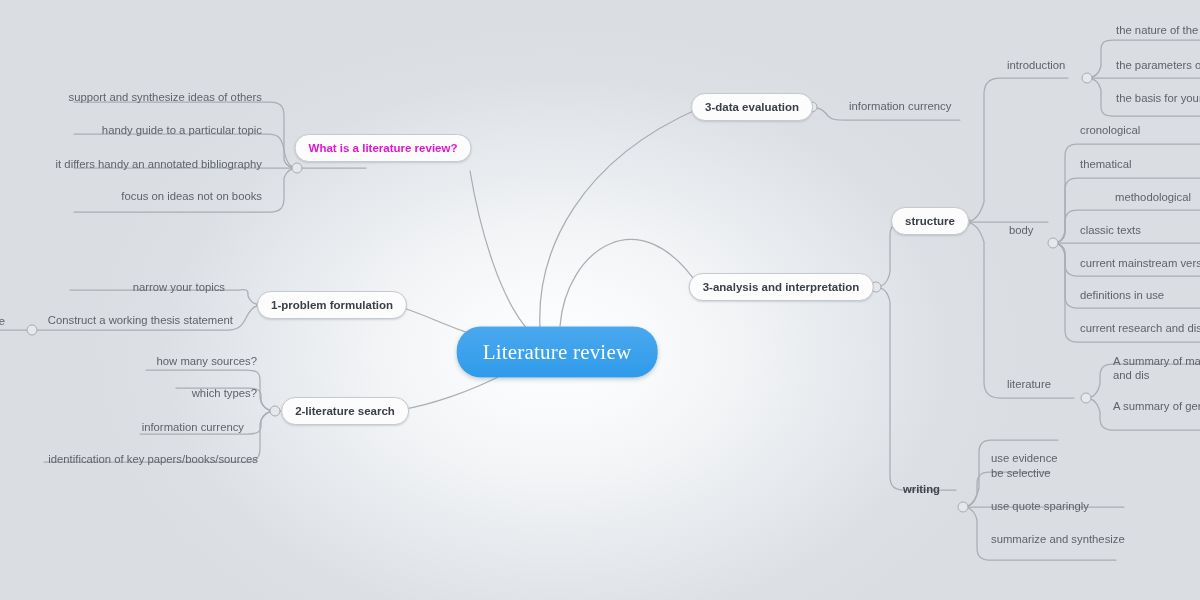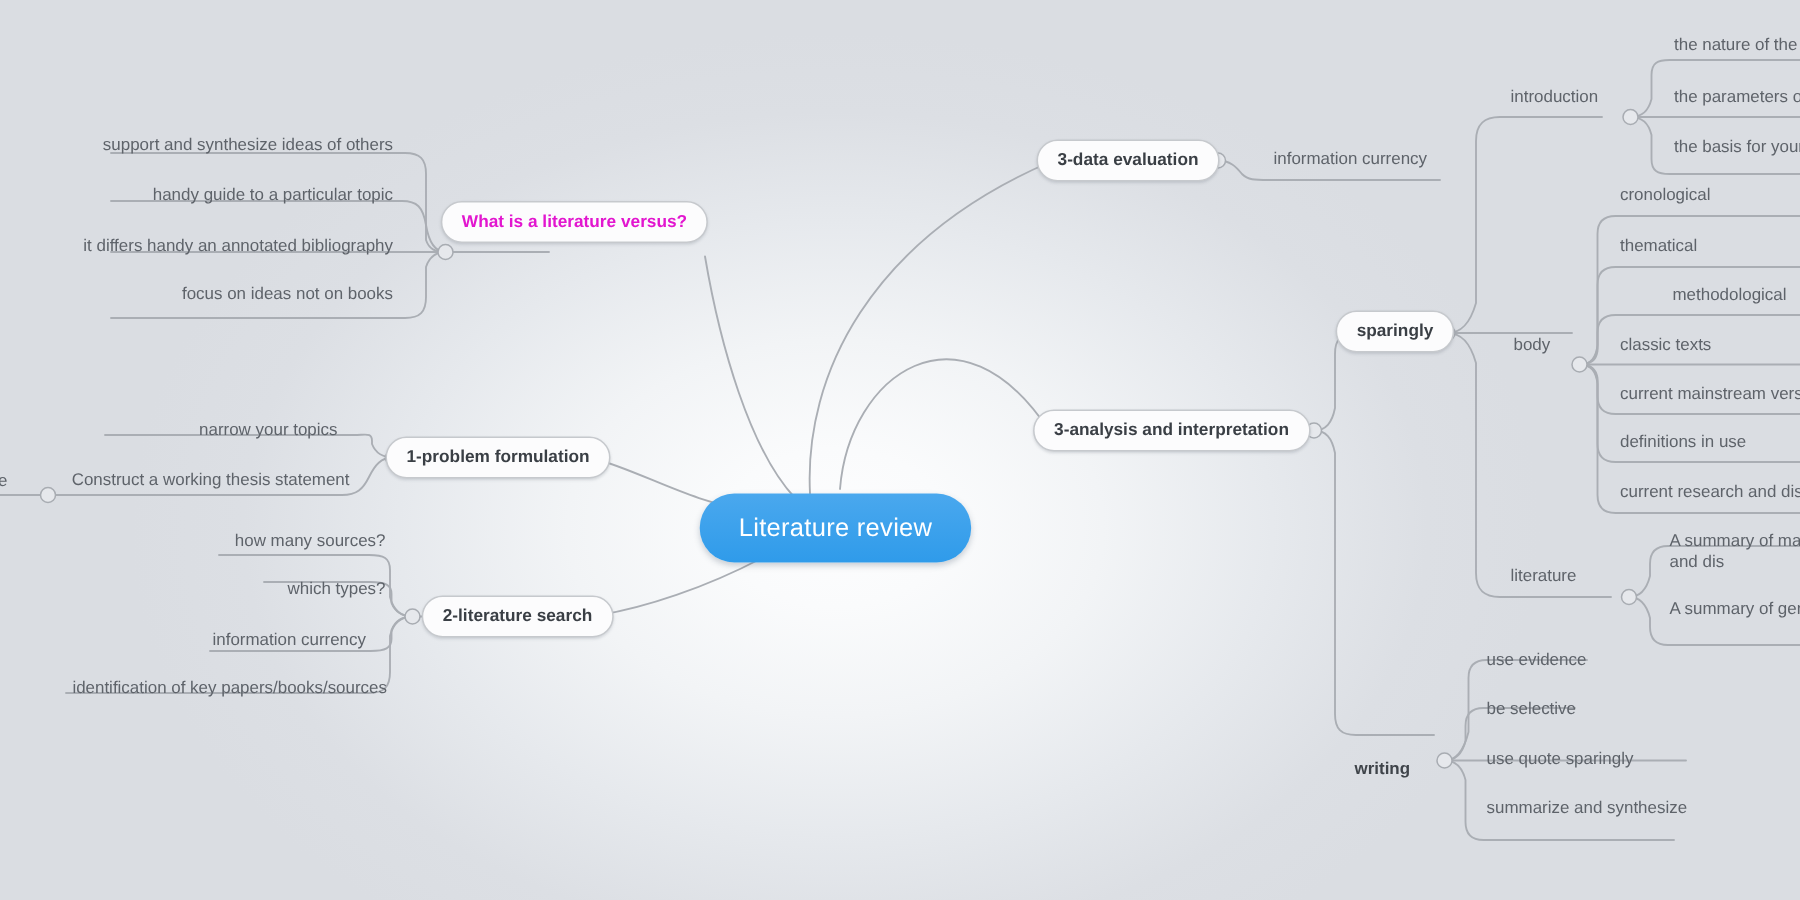--- a/index.html
+++ b/index.html
@@ -13,39 +13,40 @@
     position:absolute;inset:0;width:1200px;height:600px;
     background:radial-gradient(ellipse 470px 330px at 557px 352px,#fdfdfe 0%,#fafbfc 16%,#f2f4f6 38%,#e6e9ed 62%,#dcdfe4 84%,#dadde2 100%);
   }
   #links{position:absolute;inset:0;width:1200px;height:600px;pointer-events:none;}
 
   .node{position:absolute;transform:translate(-50%,-50%);white-space:nowrap;}
 
   
   .root{
     background:linear-gradient(#4aa8ee,#2f9bea);
-    color:#fff;font-size:17px;font-weight:400;
+    color:#fff;font-size:21px;font-weight:400;
     padding:13px 26px;border-radius:24px;
     box-shadow:0 2px 4px rgba(60,80,100,.28);
     letter-spacing:.2px;
+    font-family:Liberation Serif, serif;
   }
   
   .pill{
     background:#fcfcfd;color:#3a3f45;font-size:11.5px;font-weight:bold;
     padding:7px 13px;border-radius:15px;
     border:1.6px solid #c6c9cd;
     box-shadow:0 1px 2px rgba(90,100,115,.22);
   }
   .pill.magenta{color:#e216cf;}
   
   .leaf{
     color:#5e636a;font-size:11.3px;font-weight:400;
     padding:2px 3px;line-height:1.22;
   }
-  .leaf.bold{color:#3f444a;font-weight:bold;margin-top:24px;}
+  .leaf.bold{color:#3f444a;font-weight:bold;}
   .leaf.two{white-space:normal;width:170px;text-align:left;transform:translate(0,-50%);}
   .leaf.ltext{transform:translate(0,-50%);}
   .leaf.rtext{transform:translate(-100%,-50%);}
   .dot{
     position:absolute;width:9px;height:9px;border-radius:50%;
     background:#e6e8ec;border:1.4px solid #a8acb2;
     transform:translate(-50%,-50%);
   }
 </style>
 </head>
@@ -120,21 +121,21 @@
 <span class="dot" style="left:812px;top:107px"></span>
 <span class="dot" style="left:876px;top:287px"></span>
 <span class="dot" style="left:965px;top:222px"></span>
 <span class="dot" style="left:1087px;top:78px"></span>
 <span class="dot" style="left:1053px;top:243px"></span>
 <span class="dot" style="left:1086px;top:398px"></span>
 <span class="dot" style="left:963px;top:507px"></span>
 
 <div class="node root" style="left:557px;top:352px">Literature review</div>
 
-<div class="node pill magenta" style="left:383px;top:148px">What is a literature versus?</div>
+<div class="node pill magenta" style="left:383px;top:148px">What is a literature review?</div>
 <div class="node leaf rtext" style="left:265px;top:98px">support and synthesize ideas of others</div>
 <div class="node leaf rtext" style="left:265px;top:131px">handy guide to a particular topic</div>
 <div class="node leaf rtext" style="left:265px;top:165px">it differs handy an annotated bibliography</div>
 <div class="node leaf rtext" style="left:265px;top:197px">focus on ideas not on books</div>
 
 <div class="node pill" style="left:332px;top:305px">1-problem formulation</div>
 <div class="node leaf rtext" style="left:228px;top:288px">narrow your topics</div>
 <div class="node leaf rtext" style="left:236px;top:321px">Construct a working thesis statement</div>
 <div class="node leaf rtext" style="left:8px;top:322px">e</div>
 
@@ -142,37 +143,37 @@
 <div class="node leaf rtext" style="left:260px;top:362px">how many sources?</div>
 <div class="node leaf rtext" style="left:260px;top:394px">which types?</div>
 <div class="node leaf rtext" style="left:247px;top:428px">information currency</div>
 <div class="node leaf rtext" style="left:261px;top:460px">identification of key papers/books/sources</div>
 
 <div class="node pill" style="left:752px;top:107px">3-data evaluation</div>
 <div class="node leaf ltext" style="left:846px;top:107px">information currency</div>
 
 <div class="node pill" style="left:781px;top:287px">3-analysis and interpretation</div>
 
-<div class="node pill" style="left:930px;top:221px">sparingly</div>
+<div class="node pill" style="left:930px;top:221px">structure</div>
 <div class="node leaf ltext" style="left:1004px;top:66px">introduction</div>
 <div class="node leaf ltext" style="left:1113px;top:31px">the nature of the t</div>
 <div class="node leaf ltext" style="left:1113px;top:66px">the parameters of</div>
 <div class="node leaf ltext" style="left:1113px;top:99px">the basis for your s</div>
 
 <div class="node leaf ltext" style="left:1006px;top:231px">body</div>
 <div class="node leaf ltext" style="left:1077px;top:131px">cronological</div>
 <div class="node leaf ltext" style="left:1077px;top:165px">thematical</div>
 <div class="node leaf ltext" style="left:1112px;top:198px">methodological</div>
 <div class="node leaf ltext" style="left:1077px;top:231px">classic texts</div>
 <div class="node leaf ltext" style="left:1077px;top:264px">current mainstream versus</div>
 <div class="node leaf ltext" style="left:1077px;top:296px">definitions in use</div>
 <div class="node leaf ltext" style="left:1077px;top:329px">current research and disco</div>
 
 <div class="node leaf ltext" style="left:1004px;top:385px">literature</div>
 <div class="node leaf ltext two" style="left:1110px;top:369px">A summary of majo
 agreements and dis</div>
 <div class="node leaf ltext" style="left:1110px;top:407px">A summary of gene</div>
 
 <div class="node leaf bold ltext" style="left:900px;top:490px">writing</div>
-<div class="node leaf ltext" style="left:988px;top:441px">use evidence</div>
+<div class="node leaf ltext" style="left:988px;top:459px">use evidence</div>
 <div class="node leaf ltext" style="left:988px;top:474px">be selective</div>
 <div class="node leaf ltext" style="left:988px;top:507px">use quote sparingly</div>
 <div class="node leaf ltext" style="left:988px;top:540px">summarize and synthesize</div>
 
 </body></html>

